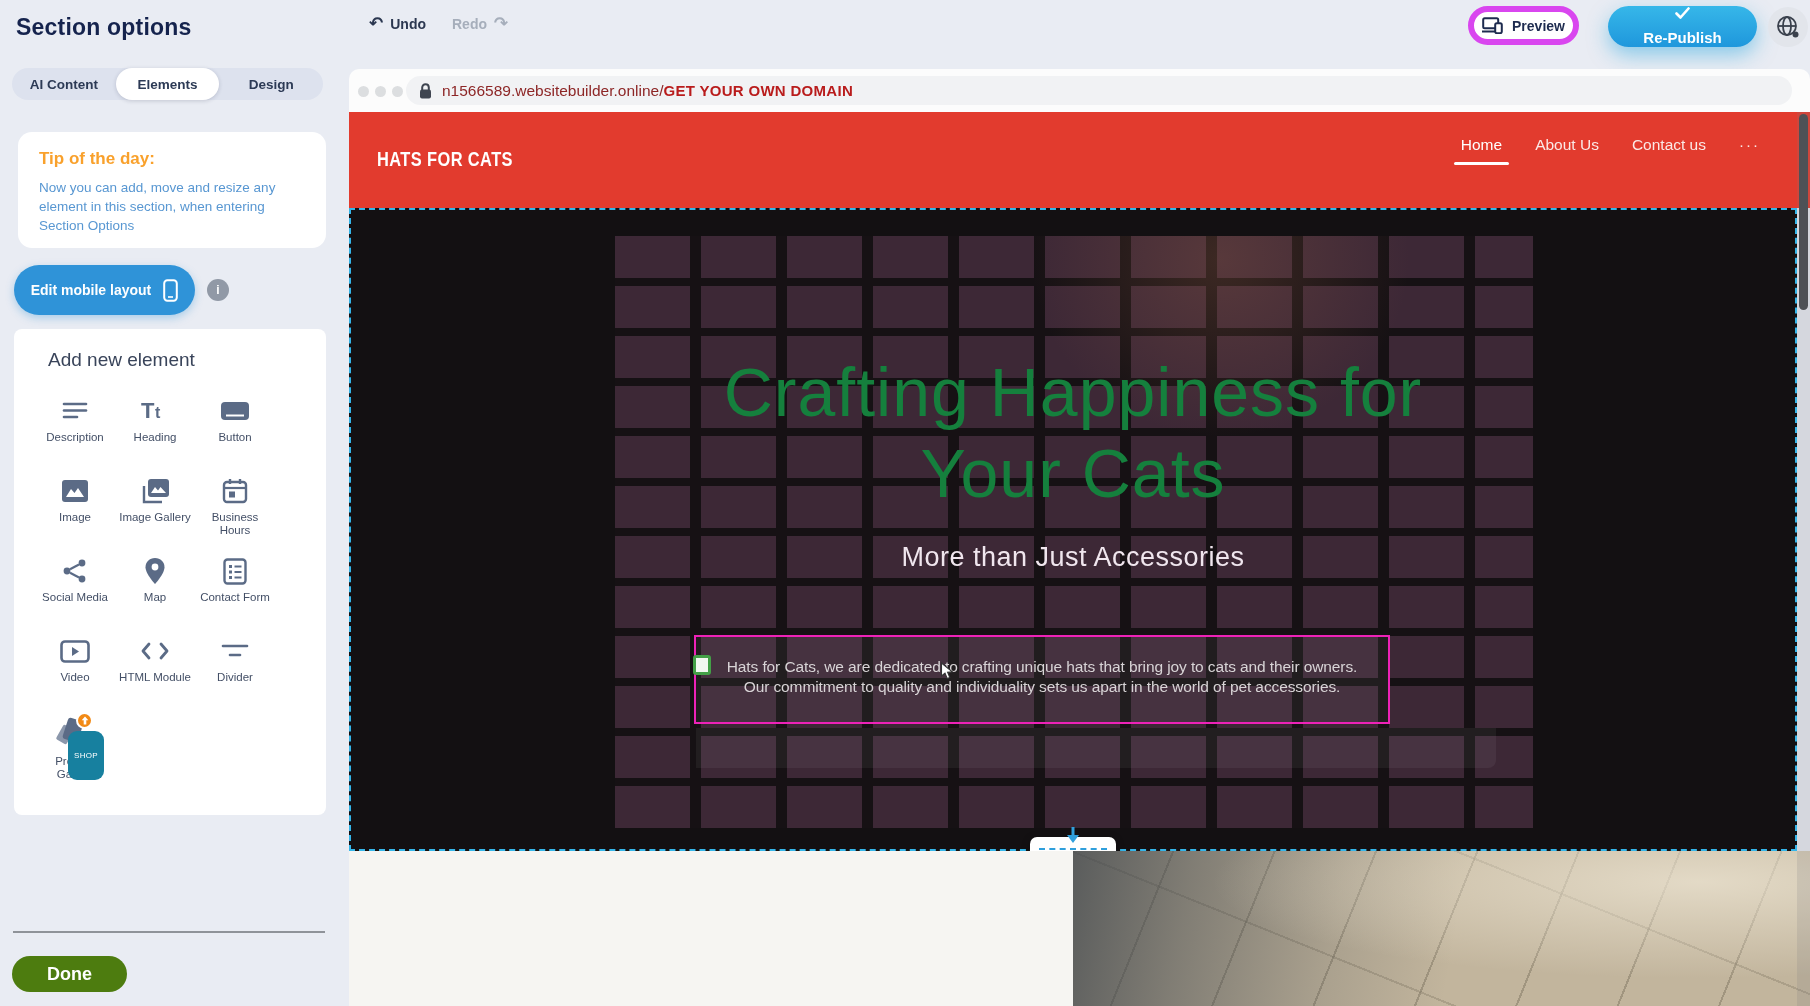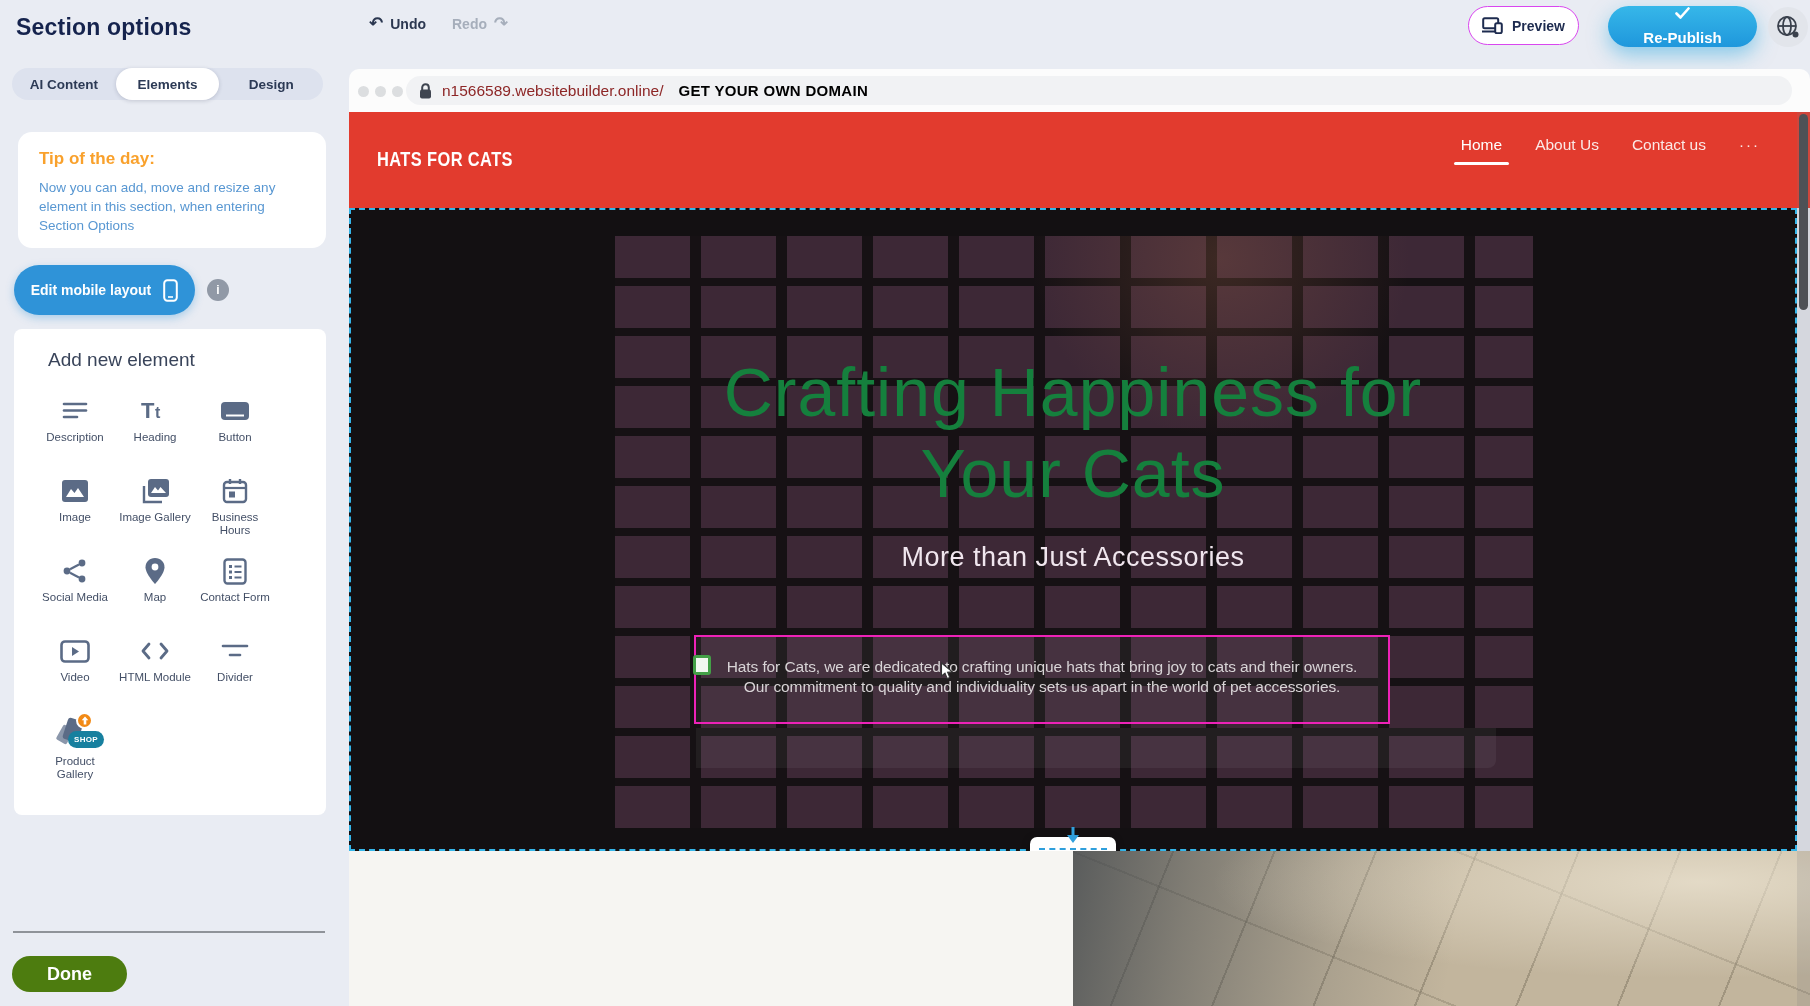--- a/index.html
+++ b/index.html
@@ -23,38 +23,38 @@
   .el-item { display:flex; flex-direction:column; align-items:center; padding-top:5px; cursor:pointer; }
   .el-icon { width:32px; height:30px; margin-bottom:5px; display:flex; align-items:center; justify-content:center; }
   .el-label { font-size:11.5px; line-height:13px; color:#434f66; text-align:center; max-width:74px; }
   .sb-divider { left:13px; top:931px; width:312px; height:1.5px; background:#8f9399; }
   .done-btn { left:12px; top:956px; width:115px; height:36px; border-radius:18px; background:#4d7c0f; color:#fff; font-size:18px; font-weight:bold; display:flex; align-items:center; justify-content:center; cursor:pointer; }
 
   
   .pg-icon { position:relative; width:36px; height:32px; }
   .pg-tag2 { position:absolute; left:2px; top:9px; width:12px; height:17px; background:#8b97ab; border-radius:2px; transform:rotate(30deg); }
   .pg-tag { position:absolute; left:8px; top:2px; width:16px; height:22px; background:#5b6b86; border-radius:3px; transform:rotate(18deg); }
-  .pg-shop { position:absolute; left:11px; top:14px; padding:4px 6px; background:#17809f; color:#fff; font-size:8px; font-weight:bold; border-radius:9px; letter-spacing:.3px; }
+  .pg-shop { position:absolute; left:11px; top:14px; padding:20px 6px; background:#17809f; color:#fff; font-size:8px; font-weight:normal; border-radius:9px; letter-spacing:.3px; }
   .pg-badge { position:absolute; right:0px; top:-5px; width:17px; height:17px; background:#f28a16; border-radius:50%; border:2px solid #fff; display:flex; align-items:center; justify-content:center; }
 
   
   .undo-btn { left:369px; top:15px; display:flex; align-items:center; gap:7px; color:#2b3750; font-size:14px; font-weight:bold; cursor:pointer; }
   .redo-btn { left:452px; top:15px; display:flex; align-items:center; gap:7px; color:#a6aebb; font-size:14px; font-weight:bold; cursor:pointer; }
   .arrow-glyph { font-size:17px; line-height:17px; font-family:"DejaVu Sans", sans-serif; }
-  .preview-btn { left:1468px; top:6px; width:111px; height:39px; background:#fff; border:1px solid #d946ef; border-radius:20px; display:flex; align-items:center; justify-content:center; gap:9px; color:#1d2b4f; font-size:14px; font-weight:bold; cursor:pointer;text-align:right; }
+  .preview-btn { left:1468px; top:6px; width:111px; height:39px; background:#fff; border:6px solid #d946ef; border-radius:20px; display:flex; align-items:center; justify-content:center; gap:9px; color:#1d2b4f; font-size:14px; font-weight:bold; cursor:pointer;text-align:right; }
   .republish-btn { left:1608px; top:6px; width:149px; height:41px; border-radius:21px; background:linear-gradient(180deg,#36b7e9,#1f97dc); display:flex; align-items:center; justify-content:center; gap:10px; color:#fff; font-size:15px; font-weight:bold; cursor:pointer; box-shadow:0 8px 20px rgba(41,167,224,.5);flex-direction:column; }
   .globe-btn { left:1768px; top:7px; width:40px; height:40px; border-radius:50%; background:#e2e5eb; display:flex; align-items:center; justify-content:center; cursor:pointer; }
 
   
   .browser-bar { left:349px; top:69px; width:1461px; height:43px; background:#fcfcfc; border-radius:10px 10px 0 0; }
   .dots { position:absolute; left:9px; top:17px; display:flex; gap:6px; }
   .dot { width:11px; height:11px; border-radius:50%; background:#dcdee0; }
   .omnibox { position:absolute; left:57px; top:7px; right:18px; height:29px; background:#f1f2f4; border-radius:15px; display:flex; align-items:center; padding:0 13px; }
   .url-text { color:#8d2626; font-size:15.5px; margin-left:10px; }
-  .domain-cta { color:#000000; font-size:15px; font-weight:bold; margin-left:15px; letter-spacing:.3px; cursor:pointer; }
+  .domain-cta { color:#b91c1c; font-size:15px; font-weight:bold; letter-spacing:.3px; cursor:pointer; }
 
   
   .site-header { left:349px; top:112px; width:1461px; height:96px; background:#e23b2e; }
   .logo { position:absolute; left:28px; top:36px; color:#fff; font-size:20px; font-weight:bold; letter-spacing:.5px; transform:scaleX(.82); transform-origin:left center; display:inline-block; white-space:nowrap; cursor:pointer; }
   .nav { position:absolute; right:50px; top:24px; display:flex; align-items:flex-start; gap:33px; color:#fbe9e7; font-size:15.5px;margin-left:36px; }
   .nav-item { position:relative; cursor:pointer; }
   .nav-item.active { color:#fff; }
   .nav-item.active::after { content:""; position:absolute; left:-7px; right:-7px; bottom:-11px; height:3px; background:#fff; border-radius:2px; }
   .nav-more { letter-spacing:2px; font-size:15px; cursor:pointer; }
 

